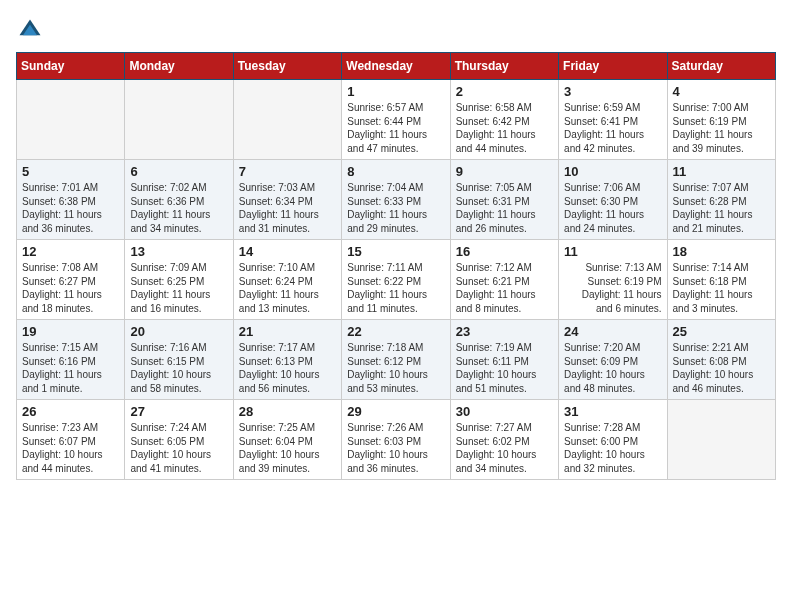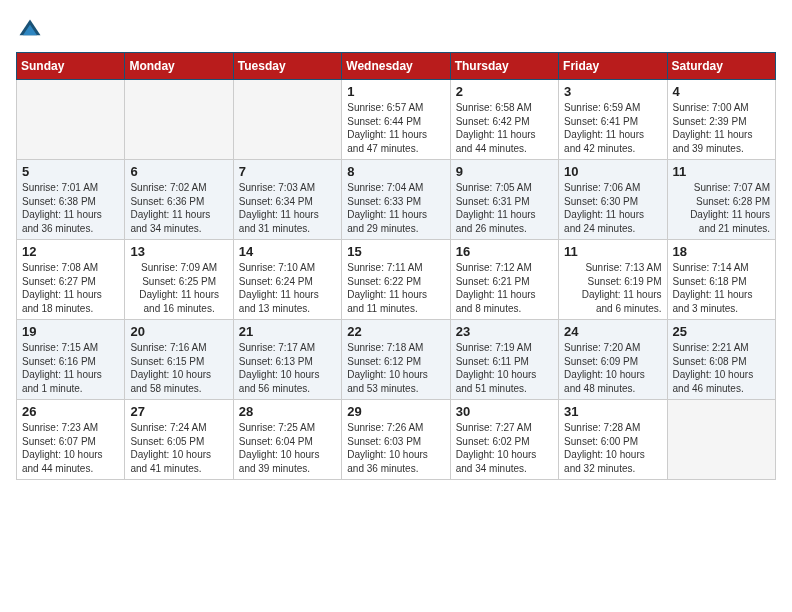--- a/index.html
+++ b/index.html
@@ -148,21 +148,21 @@
         <td>
           <div class="day-num">3</div>
           <div class="day-info" style="white-space: pre-line;">Sunrise: 6:59 AM
 Sunset: 6:41 PM
 Daylight: 11 hours
 and 42 minutes.</div>
         </td>
         <td>
           <div class="day-num">4</div>
           <div class="day-info" style="white-space: pre-line;">Sunrise: 7:00 AM
-Sunset: 2:39 PM
+Sunset: 6:19 PM
 Daylight: 11 hours
 and 39 minutes.</div>
         </td>
       </tr>
       <tr class="row-shade">
         <td>
           <div class="day-num">5</div>
           <div class="day-info" style="white-space: pre-line;">Sunrise: 7:01 AM
 Sunset: 6:38 PM
 Daylight: 11 hours
@@ -198,37 +198,37 @@
         </td>
         <td>
           <div class="day-num">10</div>
           <div class="day-info" style="white-space: pre-line;">Sunrise: 7:06 AM
 Sunset: 6:30 PM
 Daylight: 11 hours
 and 24 minutes.</div>
         </td>
         <td>
           <div class="day-num">11</div>
-          <div class="day-info" style="white-space: pre-line; text-align: right;">Sunrise: 7:07 AM
+          <div class="day-info" style="white-space: pre-line;">Sunrise: 7:07 AM
 Sunset: 6:28 PM
 Daylight: 11 hours
 and 21 minutes.</div>
         </td>
       </tr>
       <tr>
         <td>
           <div class="day-num">12</div>
           <div class="day-info" style="white-space: pre-line;">Sunrise: 7:08 AM
 Sunset: 6:27 PM
 Daylight: 11 hours
 and 18 minutes.</div>
         </td>
         <td>
           <div class="day-num">13</div>
-          <div class="day-info" style="white-space: pre-line; text-align: center;">Sunrise: 7:09 AM
+          <div class="day-info" style="white-space: pre-line;">Sunrise: 7:09 AM
 Sunset: 6:25 PM
 Daylight: 11 hours
 and 16 minutes.</div>
         </td>
         <td>
           <div class="day-num">14</div>
           <div class="day-info" style="white-space: pre-line;">Sunrise: 7:10 AM
 Sunset: 6:24 PM
 Daylight: 11 hours
 and 13 minutes.</div>

